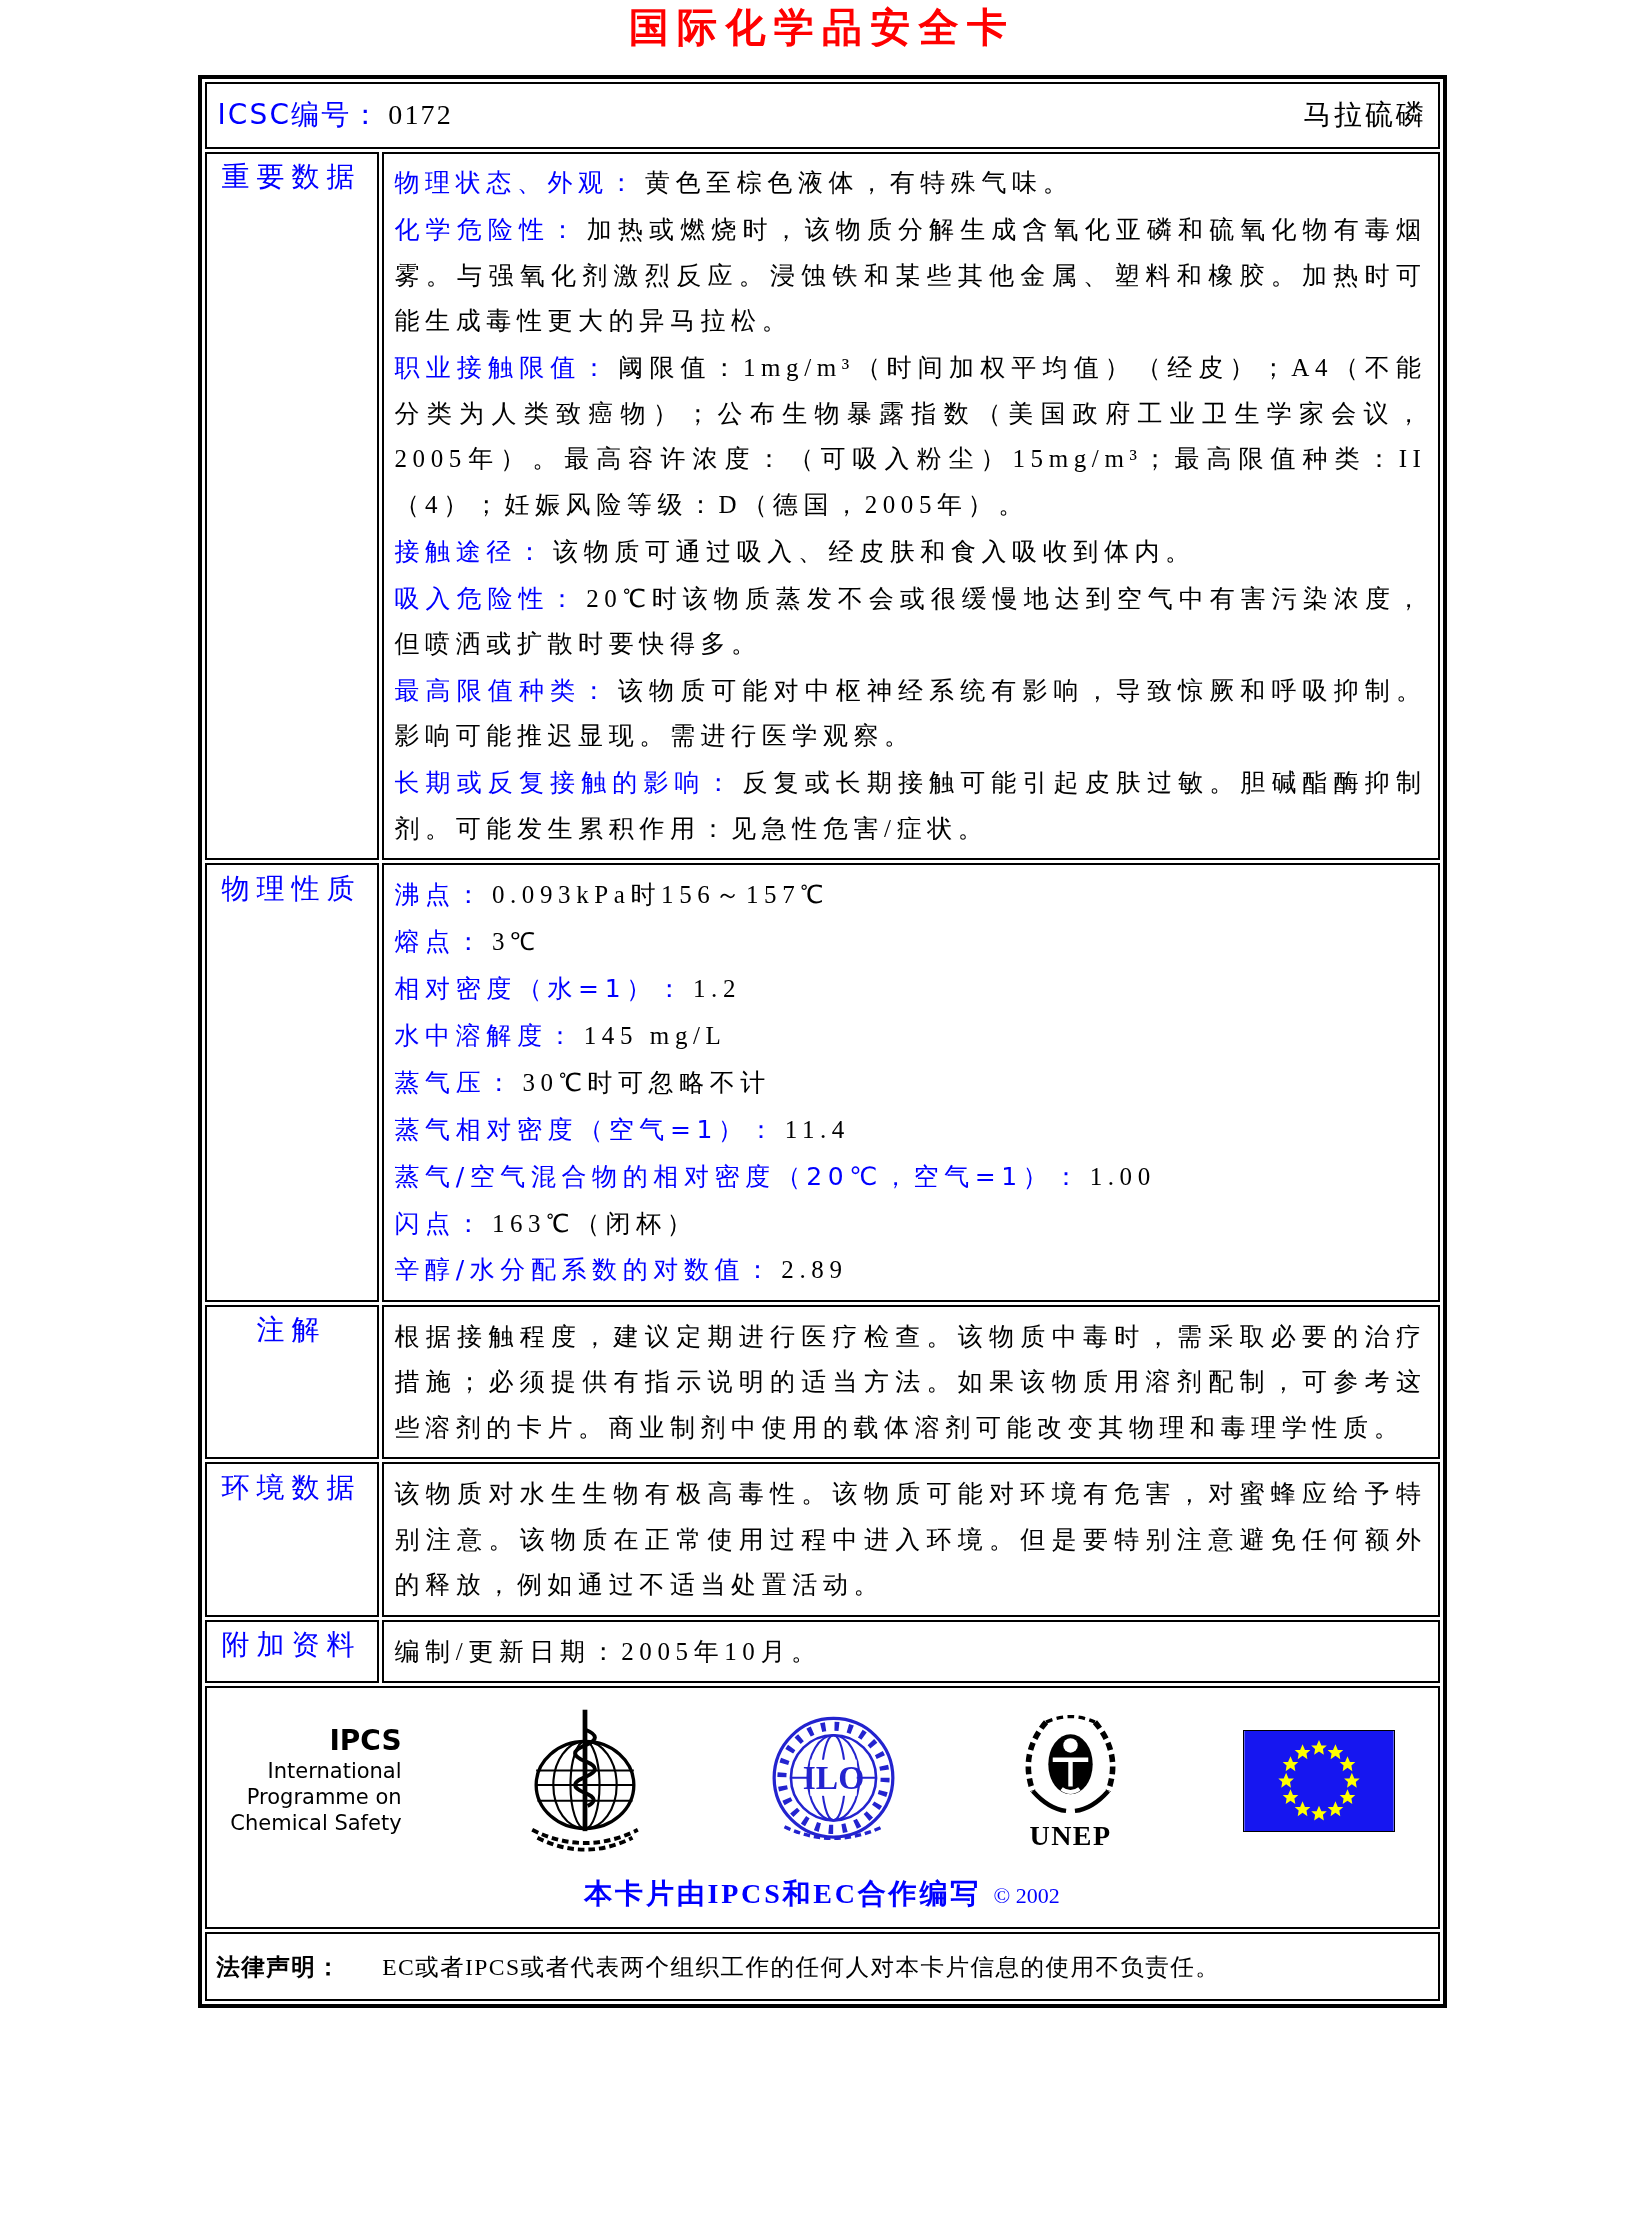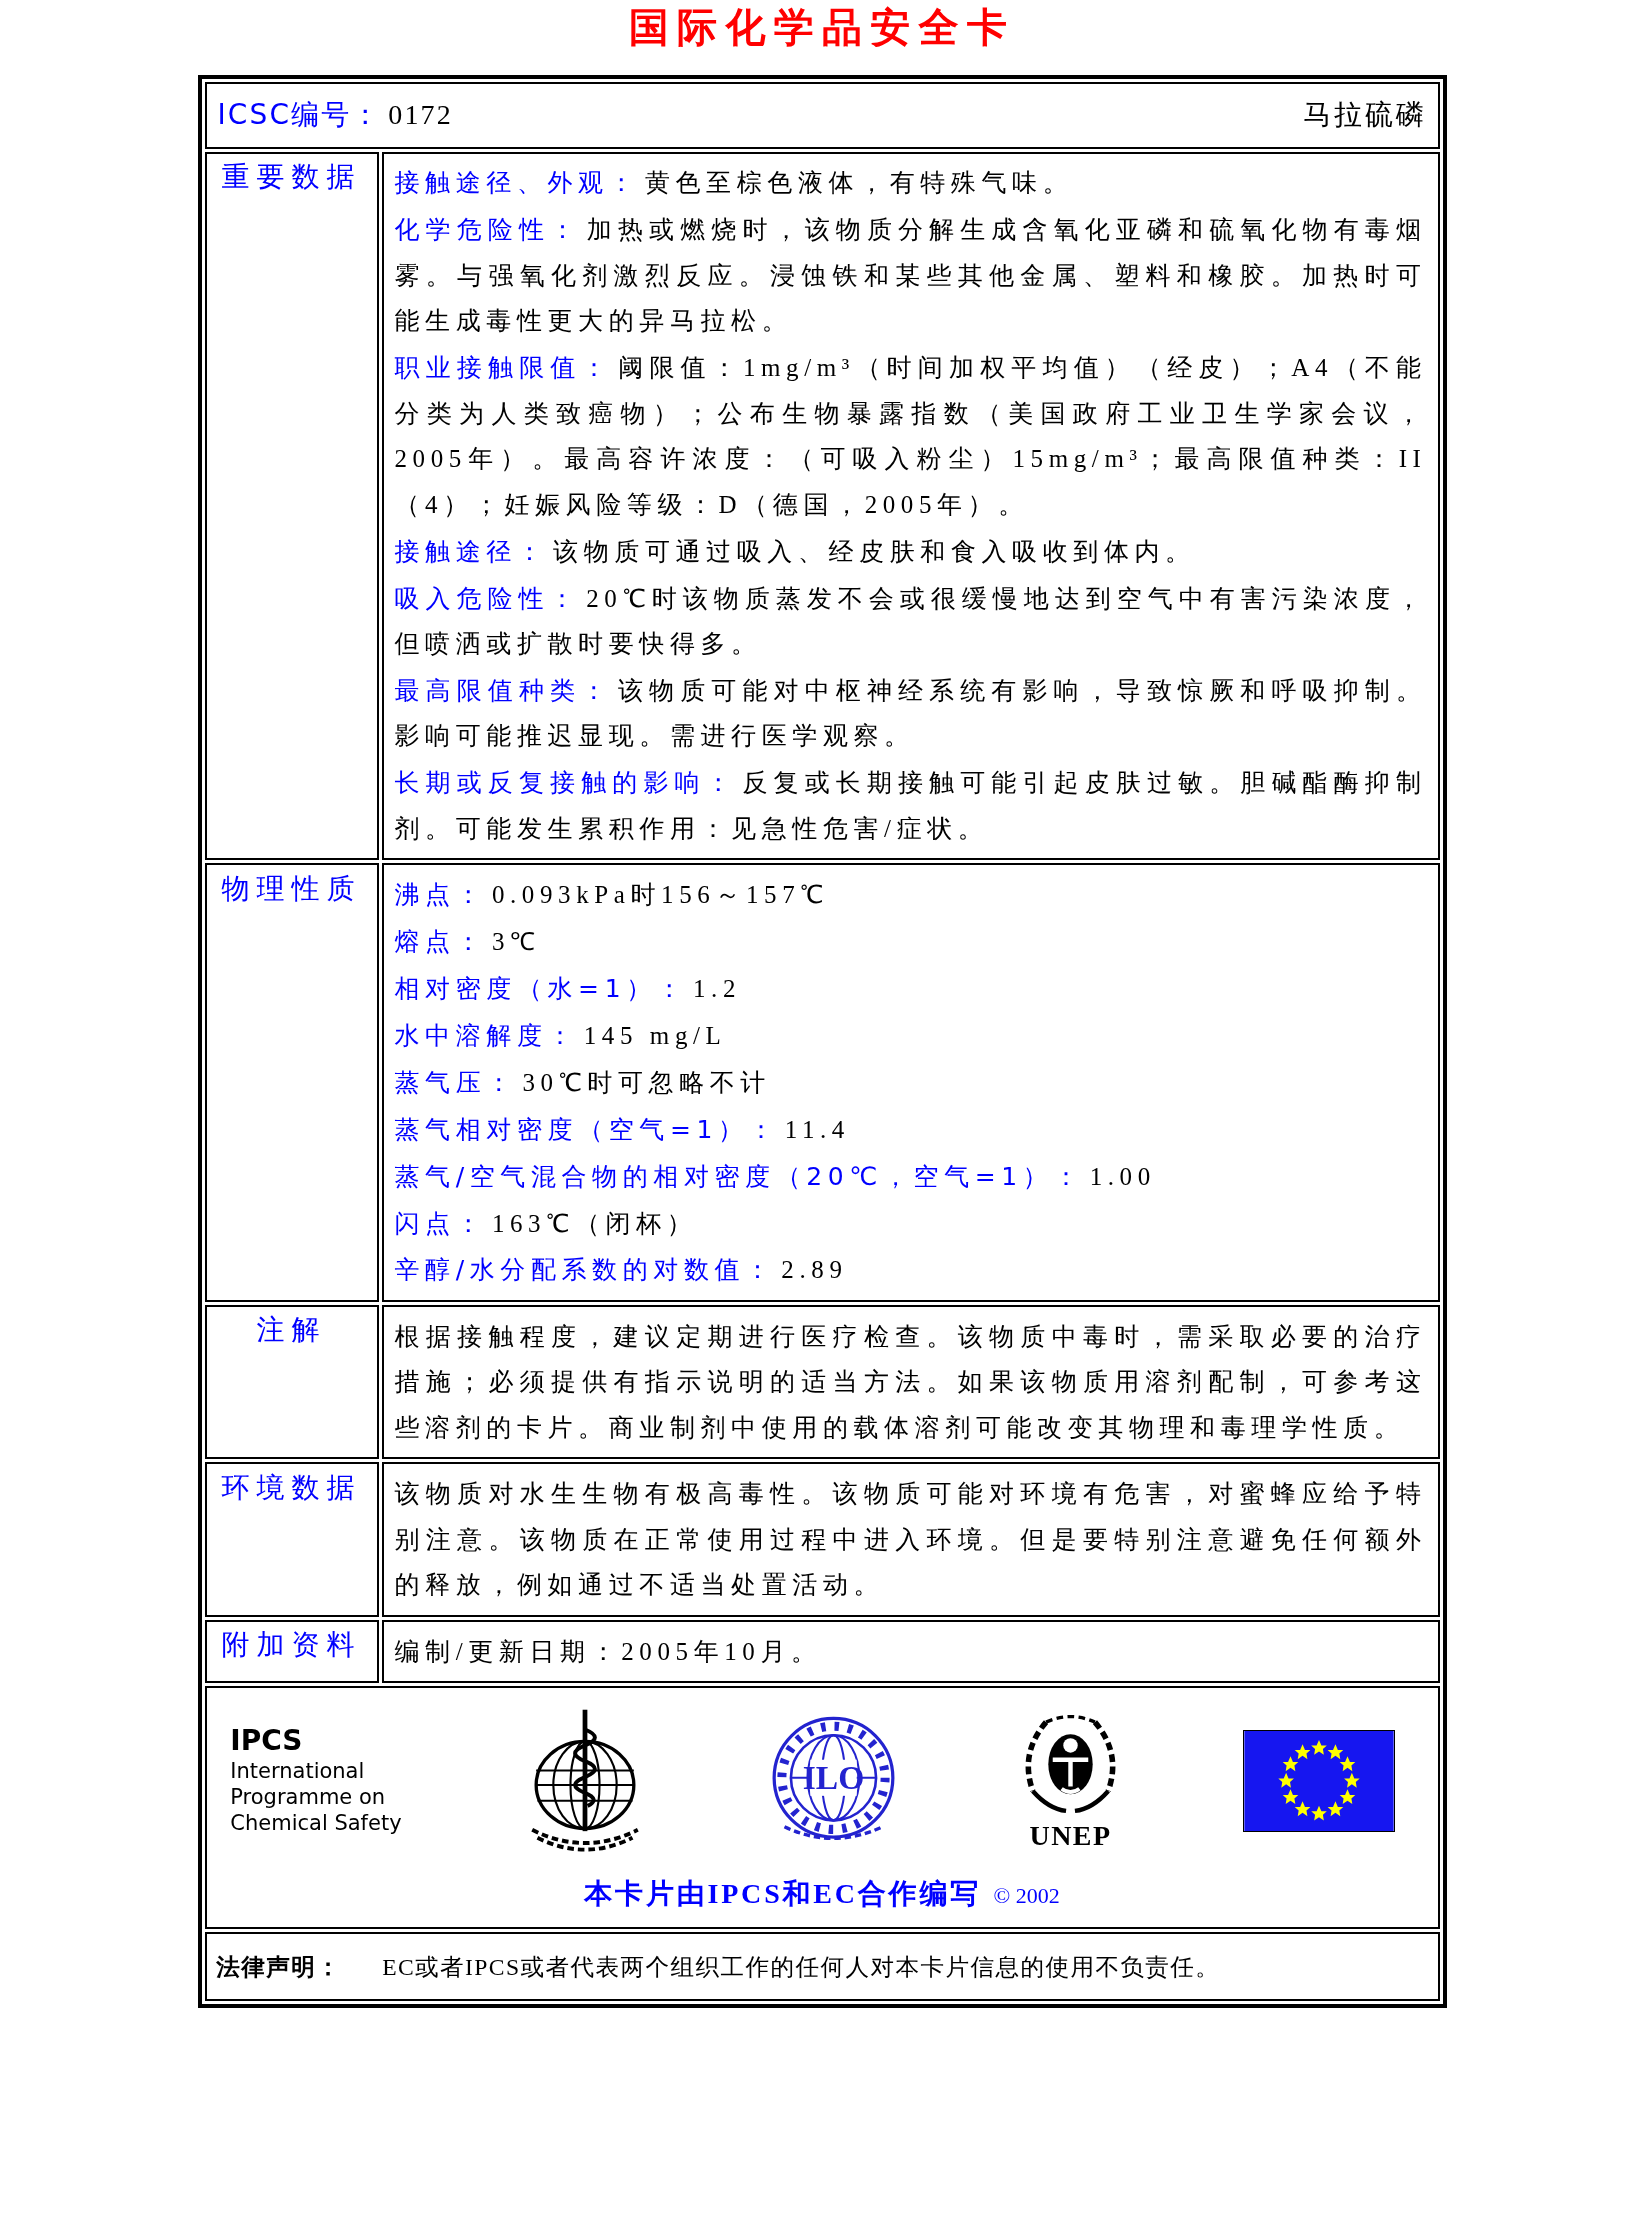--- a/index.html
+++ b/index.html
@@ -79,20 +79,21 @@
   }
   .field-text{color:#000;}
   
   .logos-cell{padding:11px 21px 7px 21px;}
   .logos-row{
     display:flex;
     align-items:center;
     justify-content:space-between;
     padding:0 21px 0 2.8px;
     min-height:163px;
+    text-align:right;
   }
   .ipcs-block{font-family:"DejaVu Sans", sans-serif;color:#000;}
   .ipcs-acronym{font-size:28px;font-weight:bold;line-height:1.15;}
   .ipcs-line{font-size:21px;line-height:1.25;}
   .logo{display:block;}
   .unep-wrap{display:flex;flex-direction:column;align-items:center;}
   .unep-caption{
     font-family:"Liberation Serif", serif;
     font-weight:bold;
     font-size:28px;
@@ -140,21 +141,21 @@
           </div>
           <div class="chem-name">马拉硫磷</div>
         </div>
       </td>
     </tr>
 
     <tr>
       <td class="label-cell">重要数据</td>
       <td class="content-cell">
 
-          <p><span class="inline-label">接触途径、外观：</span><span class="field-text">黄色至棕色液体，有特殊气味。</span></p>
+          <p><span class="inline-label">物理状态、外观：</span><span class="field-text">黄色至棕色液体，有特殊气味。</span></p>
 
           <p><span class="inline-label">化学危险性：</span><span class="field-text">加热或燃烧时，该物质分解生成含氧化亚磷和硫氧化物有毒烟雾。与强氧化剂激烈反应。浸蚀铁和某些其他金属、塑料和橡胶。加热时可能生成毒性更大的异马拉松。</span></p>
 
           <p><span class="inline-label">职业接触限值：</span><span class="field-text">阈限值：1mg/m³（时间加权平均值）（经皮）；A4（不能分类为人类致癌物）；公布生物暴露指数（美国政府工业卫生学家会议，2005年）。最高容许浓度：（可吸入粉尘）15mg/m³；最高限值种类：II（4）；妊娠风险等级：D（德国，2005年）。</span></p>
 
           <p><span class="inline-label">接触途径：</span><span class="field-text">该物质可通过吸入、经皮肤和食入吸收到体内。</span></p>
 
           <p><span class="inline-label">吸入危险性：</span><span class="field-text">20℃时该物质蒸发不会或很缓慢地达到空气中有害污染浓度，但喷洒或扩散时要快得多。</span></p>
 
           <p><span class="inline-label">最高限值种类：</span><span class="field-text">该物质可能对中枢神经系统有影响，导致惊厥和呼吸抑制。影响可能推迟显现。需进行医学观察。</span></p>

